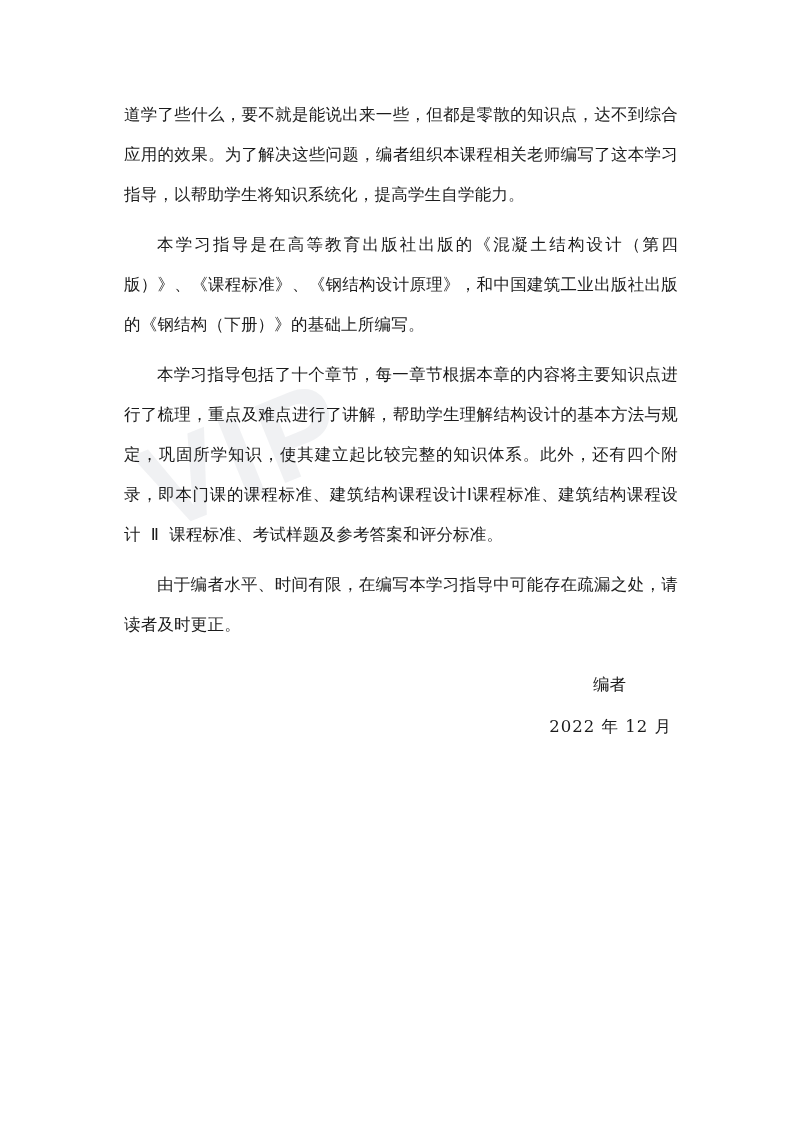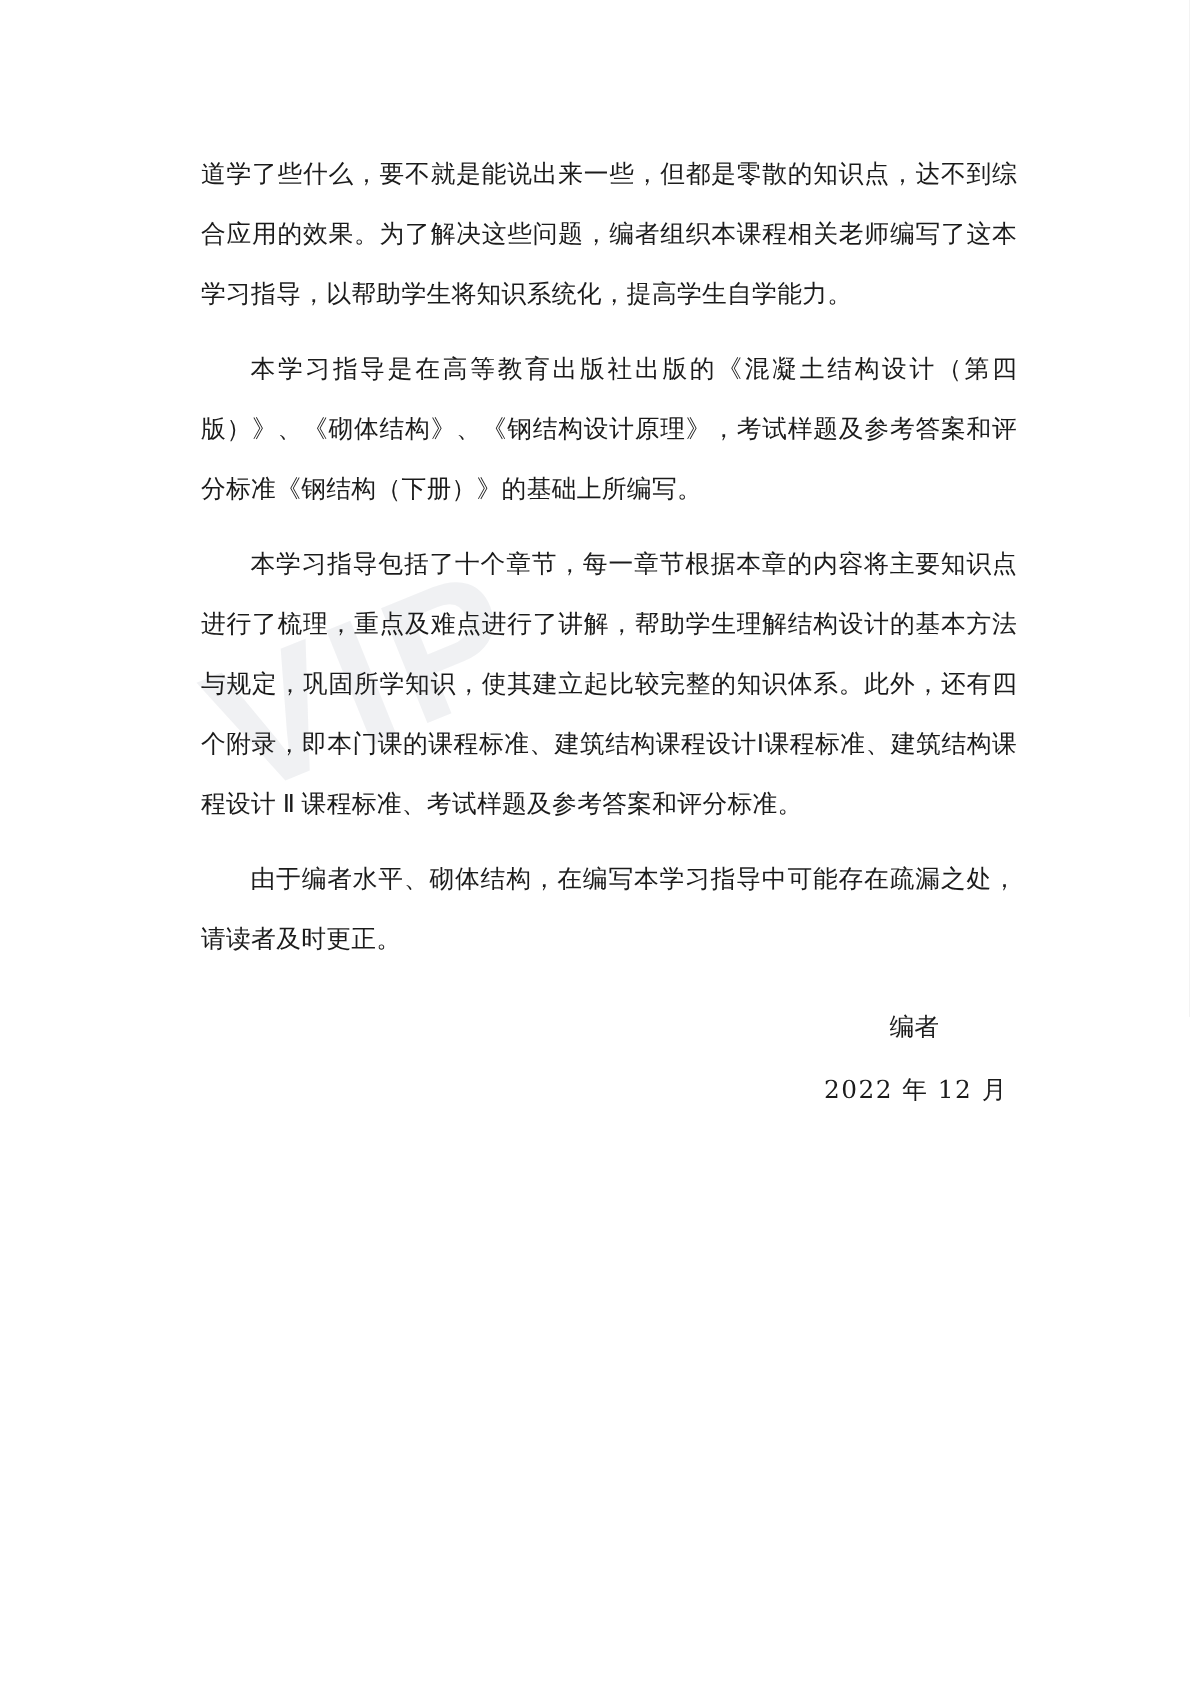--- a/index.html
+++ b/index.html
@@ -37,22 +37,22 @@
     white-space: nowrap;
   }
   .content {
     position: absolute;
     left: 118px;
     top: 96px;
     width: 560px;
     z-index: 2;
   }
   p.para {
-    margin: 0 0 4px 16px;
-    font-family: Liberation Serif, serif;
+    margin: 0 0 4px 6px;
+    font-family: Liberation Mono, monospace;
     font-size: 16.5px;
     line-height: 40px;
     color: #1b1b1b;
     text-align: justify;
     text-justify: inter-ideograph;
     letter-spacing: 0.2px;
   }
   p.indent {
     text-indent: 2em;
   }
@@ -84,27 +84,27 @@
   <div class="watermark">
     <span>VIP</span>
   </div>
 
   <div class="content">
 
     <p class="para">道学了些什么，要不就是能说出来一些，但都是零散的知识点，达不到综合应用的效果。为了解决这些问题，编者组织本课程相关老师编写了这本学习指导，以帮助学生将知识系统化，提高学生自学能力。</p>
 
     <div class="spacer-sm"></div>
 
-    <p class="para indent">本学习指导是在高等教育出版社出版的《混凝土结构设计（第四版）》、《砌体结构》、《钢结构设计原理》，考试样题及参考答案和评分标准《钢结构（下册）》的基础上所编写。</p>
+    <p class="para indent">本学习指导是在高等教育出版社出版的《混凝土结构设计（第四版）》、《课程标准》、《钢结构设计原理》，和中国建筑工业出版社出版的《钢结构（下册）》的基础上所编写。</p>
 
     <div class="spacer-sm"></div>
 
     <p class="para indent">本学习指导包括了十个章节，每一章节根据本章的内容将主要知识点进行了梳理，重点及难点进行了讲解，帮助学生理解结构设计的基本方法与规定，巩固所学知识，使其建立起比较完整的知识体系。此外，还有四个附录，即本门课的课程标准、建筑结构课程设计Ⅰ课程标准、建筑结构课程设计 Ⅱ 课程标准、考试样题及参考答案和评分标准。</p>
 
     <div class="spacer-sm"></div>
 
-    <p class="para indent">由于编者水平、砌体结构，在编写本学习指导中可能存在疏漏之处，请读者及时更正。</p>
+    <p class="para indent">由于编者水平、时间有限，在编写本学习指导中可能存在疏漏之处，请读者及时更正。</p>
 
     <div class="signature">编者</div>
     <div class="signature-date">2022 年 12 月</div>
 
   </div>
 </div>
 
 </body></html>

